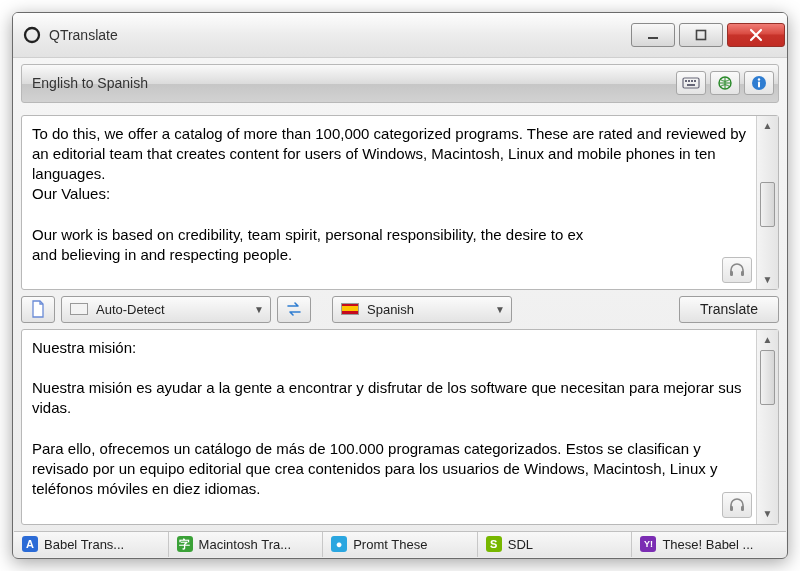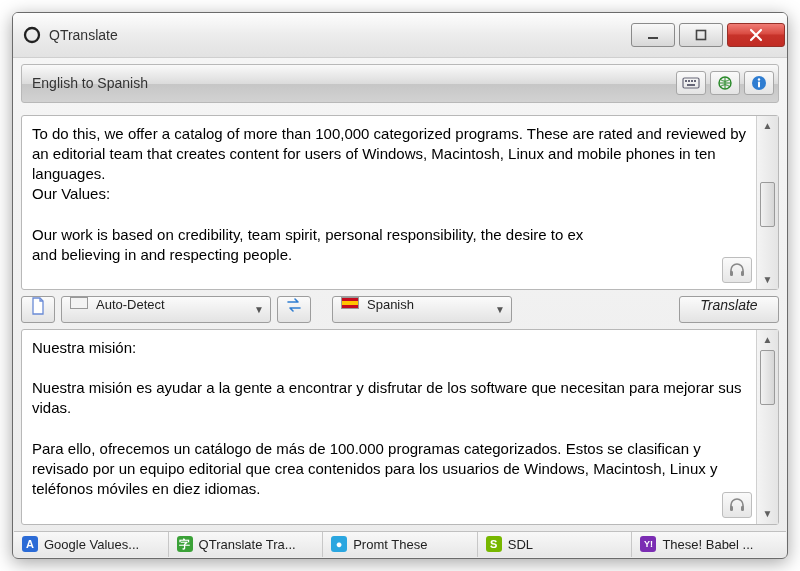--- a/index.html
+++ b/index.html
@@ -130,21 +130,21 @@
     margin: 6px 8px;
     display: flex;
     gap: 6px;
     align-items: stretch;
     height: 30px;
   }
   .btn, .select {
     border: 1px solid #9d9d9d;
     border-radius: 3px;
     background: linear-gradient(to bottom, #fbfbfb, #e3e3e3);
-    display:flex; 
+    display:flex; align-items:center;
     padding: 0 8px;
     font-size: 13px;
     color:#222;
     height: 100%;
   }
   .btn.icon-only { width: 34px; justify-content:center; padding:0; }
   .select { min-width: 210px; position:relative; padding-right: 22px; }
   .select.short { min-width: 180px; margin-left: 15px; }
   .select .caret {
     position:absolute; right:6px; top:50%; transform:translateY(-50%);
@@ -155,21 +155,20 @@
     display:inline-block; border:1px solid #999;
   }
   .flag-es {
     background: linear-gradient(to bottom, #c60b1e 0 25%, #ffc400 25% 75%, #c60b1e 75% 100%);
   }
   .flag-blank { background: #f3f3f3; }
   .translate-btn {
     min-width: 100px;
     justify-content:center;
     font-size: 14px;
-    font-style: italic;
   }
   .ctrl-spacer { flex:1; }
   
   .tabs {
     display:flex;
     border-top:1px solid #c0c0c0;
     background: linear-gradient(to bottom, #f8f8f8, #e7e7e7);
     height: 30px;
     margin: 6px 1px 1px 1px;
   }
@@ -322,25 +321,25 @@
           <path d="M3 10 v-2 a6 6 0 0 1 12 0 v2" fill="none" stroke="#888" stroke-width="1.6"></path>
           <rect x="2" y="9" width="3" height="5" rx="1.2" fill="#888"></rect>
           <rect x="13" y="9" width="3" height="5" rx="1.2" fill="#888"></rect>
         </svg>
     </div>
   </div>
 
   <div class="tabs">
     <div class="tab">
       <span class="dot" style="background:#2b6bd6">A</span>
-      <span>Google Values...</span>
+      <span>Babel Trans...</span>
     </div>
     <div class="tab">
       <span class="dot" style="background:#3aa137">字</span>
-      <span>QTranslate Tra...</span>
+      <span>Macintosh Tra...</span>
     </div>
     <div class="tab">
       <span class="dot" style="background:#2aa6e0">●</span>
       <span>Promt These</span>
     </div>
     <div class="tab">
       <span class="dot" style="background:#77b700">S</span>
       <span>SDL</span>
     </div>
     <div class="tab">

